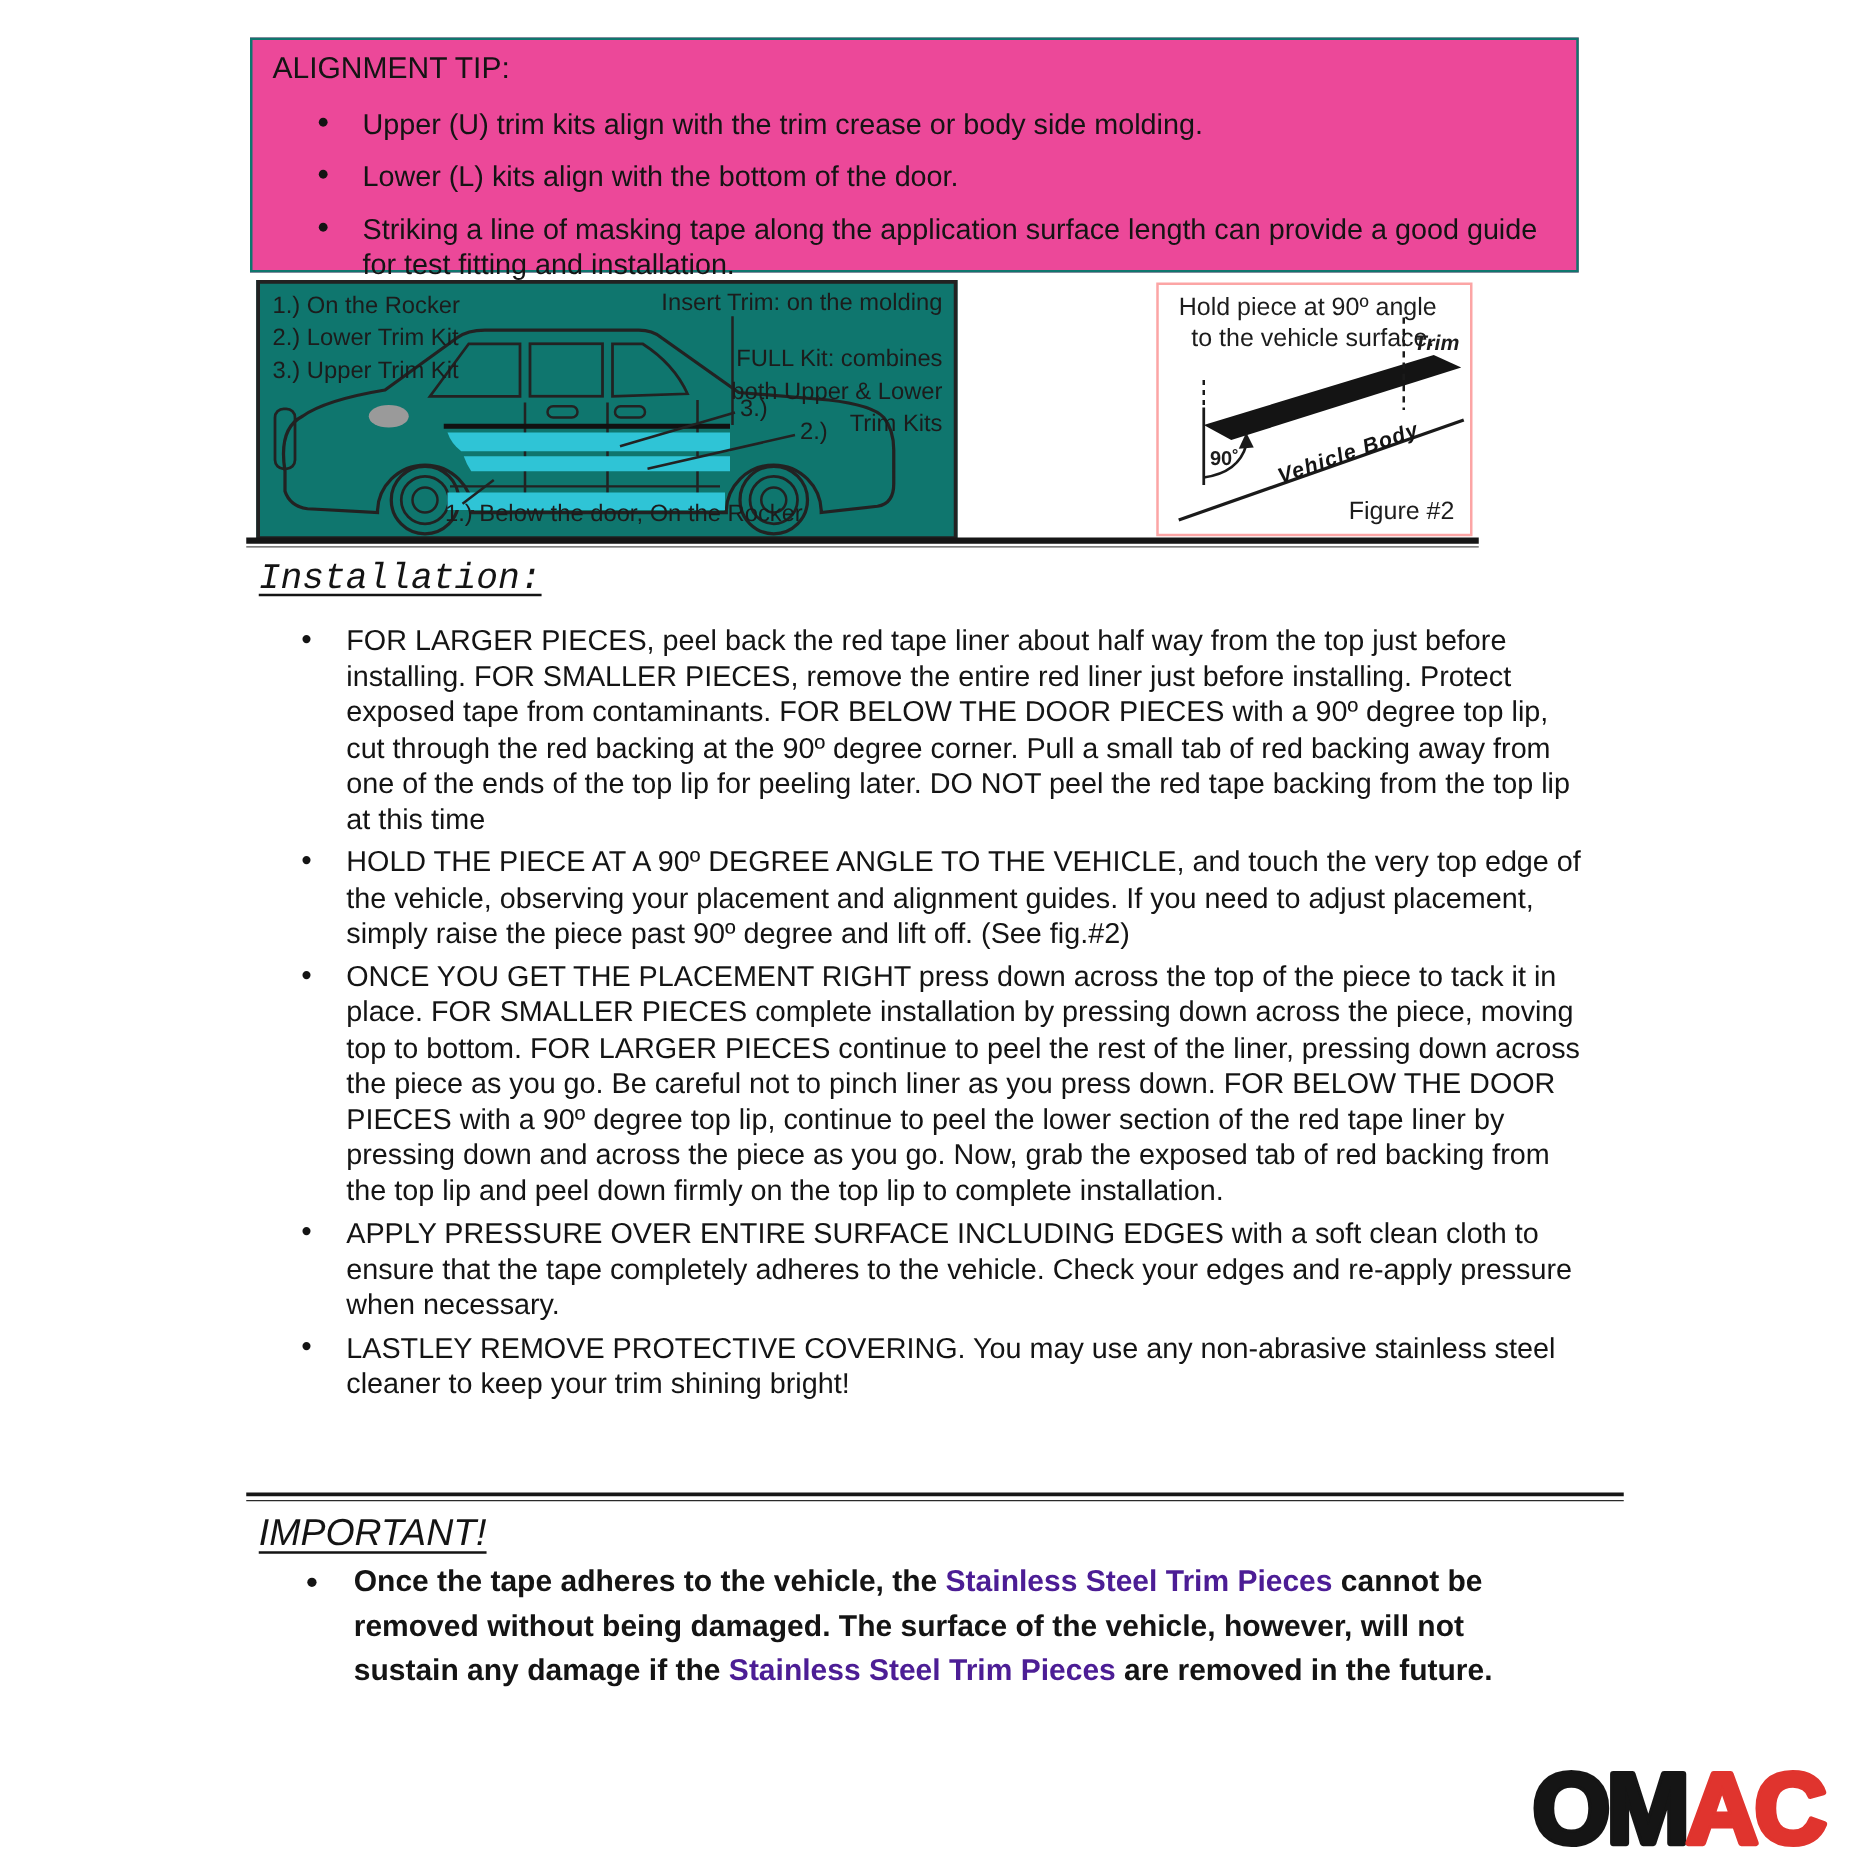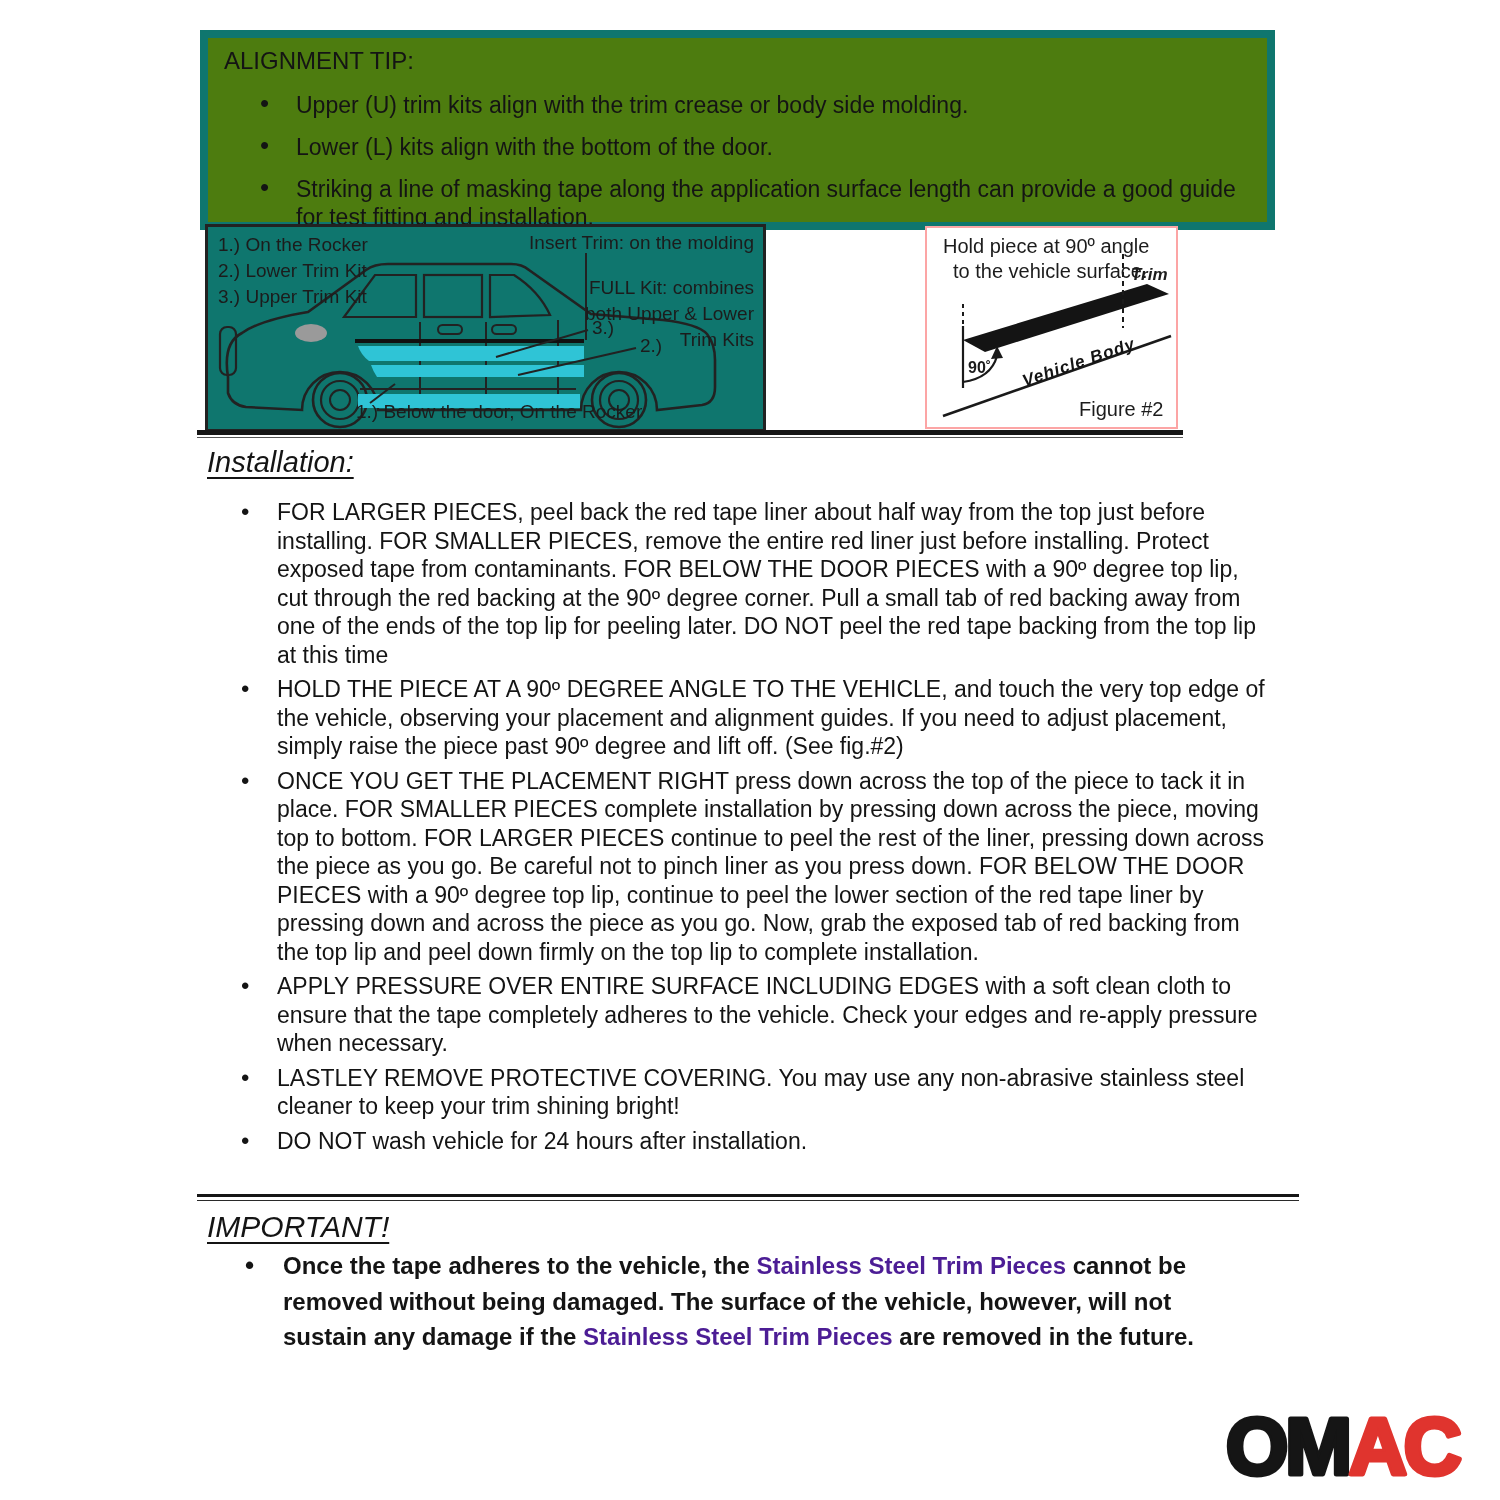--- a/index.html
+++ b/index.html
@@ -6,21 +6,21 @@
   body{
     width:1500px;height:1500px;background:#ffffff;
     font-family:"Liberation Sans",sans-serif;color:#141414;
     position:relative;overflow:hidden;
   }
   .abs{position:absolute;}
 
   
   .tipbox{
     left:200px;top:30px;width:1059px;height:184px;
-    background:#4d7c0f;border:8px solid #0f766e;
+    background:#ec4899;border:2px solid #0f766e;
   }
   .tipbox .tip-title{margin:9px 0 0 16px;font-size:24px;}
   .tip-list{list-style:none;margin:16px 0 0 0;padding:0 10px 0 88px;}
   .tip-list li{position:relative;font-size:23px;line-height:28px;margin-bottom:14px;}
   .tip-list li::before{content:"\2022";position:absolute;left:-36px;top:-2px;font-size:26px;}
 
   
   .carbox{
     left:205px;top:224px;width:555px;height:202px;
     border:3px solid #222;background:#0f766e;
@@ -158,28 +158,27 @@
   <div class="fig-caption" style="left:16px;top:7px;">Hold piece at 90º angle</div>
   <div class="fig-caption" style="left:26px;top:32px;">to the vehicle surface.</div>
   <div class="fig-caption boldlab" style="left:204px;top:37px;font-size:17px;font-style:italic;">Trim</div>
   <div class="fig-caption boldlab" style="left:41px;top:131px;font-size:16px;">90˚</div>
   <div class="rot-label" style="left:96px;top:144px;">Vehicle Body</div>
   <div class="fig-caption" style="left:152px;top:170px;">Figure #2</div>
 </div>
 
 <div class="abs thickline"></div>
 
-<h2 class="sec-h" style="top:446px;">Installation:</h2>
+<h2 class="sec-h" style="top:446px;font-family:Liberation Mono, monospace;">Installation:</h2>
 <ul class="install-list">
   <li>FOR LARGER PIECES, peel back the red tape liner about half way from the top just before installing. FOR SMALLER PIECES, remove the entire red liner just before installing. Protect exposed tape from contaminants. FOR BELOW THE DOOR PIECES with a 90º degree top lip, cut through the red backing at the 90º degree corner. Pull a small tab of red backing away from one of the ends of the top lip for peeling later. DO NOT peel the red tape backing from the top lip at this time</li>
   <li>HOLD THE PIECE AT A 90º DEGREE ANGLE TO THE VEHICLE, and touch the very top edge of the vehicle, observing your placement and alignment guides. If you need to adjust placement, simply raise the piece past 90º degree and lift off. (See fig.#2)</li>
   <li>ONCE YOU GET THE PLACEMENT RIGHT press down across the top of the piece to tack it in place.  FOR SMALLER PIECES complete installation by pressing down across the piece, moving top to bottom. FOR LARGER PIECES continue to peel the rest of the liner, pressing down across the piece as you go. Be careful not to pinch liner as you press down. FOR BELOW THE DOOR PIECES with a 90º degree top lip, continue to peel the lower section of the red tape liner by pressing down and across the piece as you go. Now, grab the exposed tab of red backing from the top lip and peel down firmly on the top lip to complete installation.</li>
   <li>APPLY PRESSURE OVER ENTIRE SURFACE INCLUDING EDGES with a soft clean cloth to ensure that the tape completely adheres to the vehicle. Check your edges and re-apply pressure when necessary.</li>
   <li>LASTLEY REMOVE PROTECTIVE COVERING. You may use any non-abrasive stainless steel cleaner to keep your trim shining bright!</li>
-  <li>DO NOT wash vehicle for 24 hours after installation.</li>
 </ul>
 
 <div class="abs divider"></div>
 <h2 class="sec-h" style="top:1210px;font-size:30px;">IMPORTANT!</h2>
 <ul class="imp-list">
   <li>
     <span>Once the tape adheres to the vehicle, the </span><span class="red-em">Stainless Steel Trim Pieces</span><span> cannot be removed without being damaged. The surface of the vehicle, however, will not sustain any damage if the </span><span class="red-em">Stainless Steel Trim Pieces</span><span> are removed in the future.</span>
   </li>
 </ul>
 

